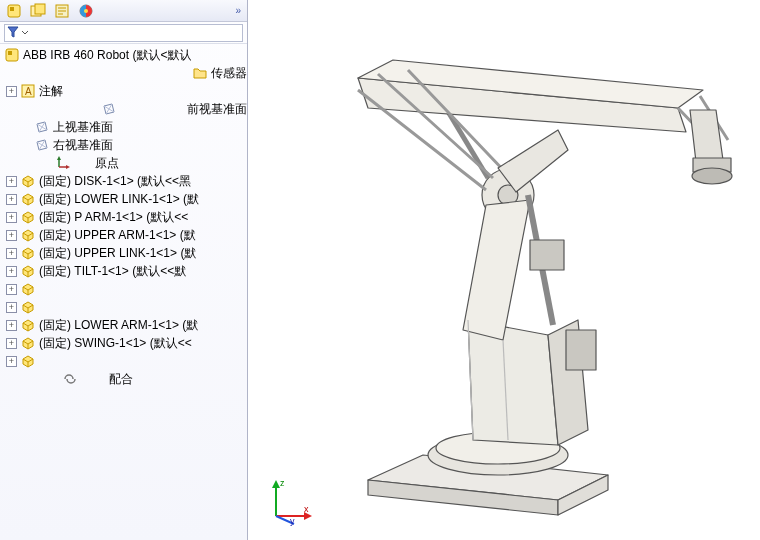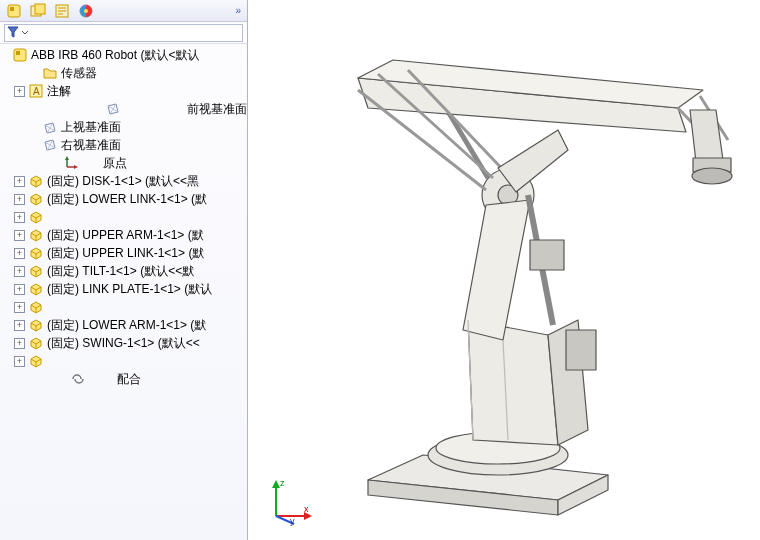--- a/index.html
+++ b/index.html
@@ -40,21 +40,20 @@
     flex: 1; height: 18px;
     border: 1px solid #b7bdd2;
     background: #fff;
     display: flex; align-items: center;
     padding: 0 2px;
   }
   .filter-box span { color: #4a5a9a; font-size: 11px; }
   .tree {
     flex: 1; overflow: auto;
     padding: 2px 0 4px 2px;
-    margin-left: 8px;
   }
   .row {
     display: flex; align-items: center;
     height: 18px;
     padding-left: 2px;
     white-space: nowrap;
     overflow: hidden;
   }
   .row span.lbl { margin-left: 3px; }
   .exp {
@@ -137,21 +136,21 @@
     <div class="row">
       <span class="ico">
         <svg width="16" height="16">
             <rect x="2" y="2" width="12" height="12" rx="2" fill="#ffe67a" stroke="#c79b00"></rect>
             <rect x="4" y="4" width="4" height="4" fill="#c79b00"></rect>
           </svg>
       </span>
       <span class="lbl">ABB IRB 460 Robot  (默认&lt;默认</span>
     </div>
     <div id="tree-children">
-        <div class="row" style="padding-left: 18px;">
+        <div class="row" style="padding-left: 18px; justify-content: flex-end;">
           <span class="exp none"></span>
           <span class="ico">
             <svg width="16" height="16">
               <path d="M2 4h4l2 2h6v7H2z" fill="#ffe48a" stroke="#c79b00"></path>
             </svg>
           </span>
           <span class="lbl">传感器</span>
         </div>
         <div class="row" style="padding-left: 4px;">
           <span class="exp ">+</span>
@@ -166,21 +165,21 @@
         <div class="row" style="padding-left: 18px; justify-content: space-between;">
           <span class="exp none"></span>
           <span class="ico">
             <svg width="16" height="16">
               <path d="M3 5 L11 3 L13 11 L5 13 Z" fill="none" stroke="#7a8aad"></path>
               <path d="M3 5 L13 11 M11 3 L5 13" stroke="#b7c0d8"></path>
             </svg>
           </span>
           <span class="lbl">前视基准面</span>
         </div>
-        <div class="row" style="padding-left: 18px; align-items: flex-end;">
+        <div class="row" style="padding-left: 18px;">
           <span class="exp none"></span>
           <span class="ico">
             <svg width="16" height="16">
               <path d="M3 5 L11 3 L13 11 L5 13 Z" fill="none" stroke="#7a8aad"></path>
               <path d="M3 5 L13 11 M11 3 L5 13" stroke="#b7c0d8"></path>
             </svg>
           </span>
           <span class="lbl">上视基准面</span>
         </div>
         <div class="row" style="padding-left: 18px; text-align: center;">
@@ -226,20 +225,21 @@
           <span class="lbl">(固定) LOWER LINK-1&lt;1&gt; (默</span>
         </div>
         <div class="row" style="padding-left: 4px;">
           <span class="exp ">+</span>
           <span class="ico">
             <svg width="16" height="16">
               <path d="M3 6l5-3 5 3v5l-5 3-5-3z" fill="#ffe67a" stroke="#c79b00"></path>
               <path d="M3 6l5 3 5-3M8 9v5" stroke="#c79b00" fill="none"></path>
             </svg>
           </span>
+          <span class="lbl">(固定) P ARM-1&lt;1&gt; (默认&lt;&lt;</span>
         </div>
         <div class="row" style="padding-left: 4px;">
           <span class="exp ">+</span>
           <span class="ico">
             <svg width="16" height="16">
               <path d="M3 6l5-3 5 3v5l-5 3-5-3z" fill="#ffe67a" stroke="#c79b00"></path>
               <path d="M3 6l5 3 5-3M8 9v5" stroke="#c79b00" fill="none"></path>
             </svg>
           </span>
           <span class="lbl">(固定) UPPER ARM-1&lt;1&gt; (默</span>
@@ -265,21 +265,20 @@
           <span class="lbl">(固定) TILT-1&lt;1&gt; (默认&lt;&lt;默</span>
         </div>
         <div class="row" style="padding-left: 4px;">
           <span class="exp ">+</span>
           <span class="ico">
             <svg width="16" height="16">
               <path d="M3 6l5-3 5 3v5l-5 3-5-3z" fill="#ffe67a" stroke="#c79b00"></path>
               <path d="M3 6l5 3 5-3M8 9v5" stroke="#c79b00" fill="none"></path>
             </svg>
           </span>
-          <span class="lbl">(固定) LINK PLATE-1&lt;1&gt; (默认</span>
         </div>
         <div class="row" style="padding-left: 4px;">
           <span class="exp ">+</span>
           <span class="ico">
             <svg width="16" height="16">
               <path d="M3 6l5-3 5 3v5l-5 3-5-3z" fill="#ffe67a" stroke="#c79b00"></path>
               <path d="M3 6l5 3 5-3M8 9v5" stroke="#c79b00" fill="none"></path>
             </svg>
           </span>
         </div>

